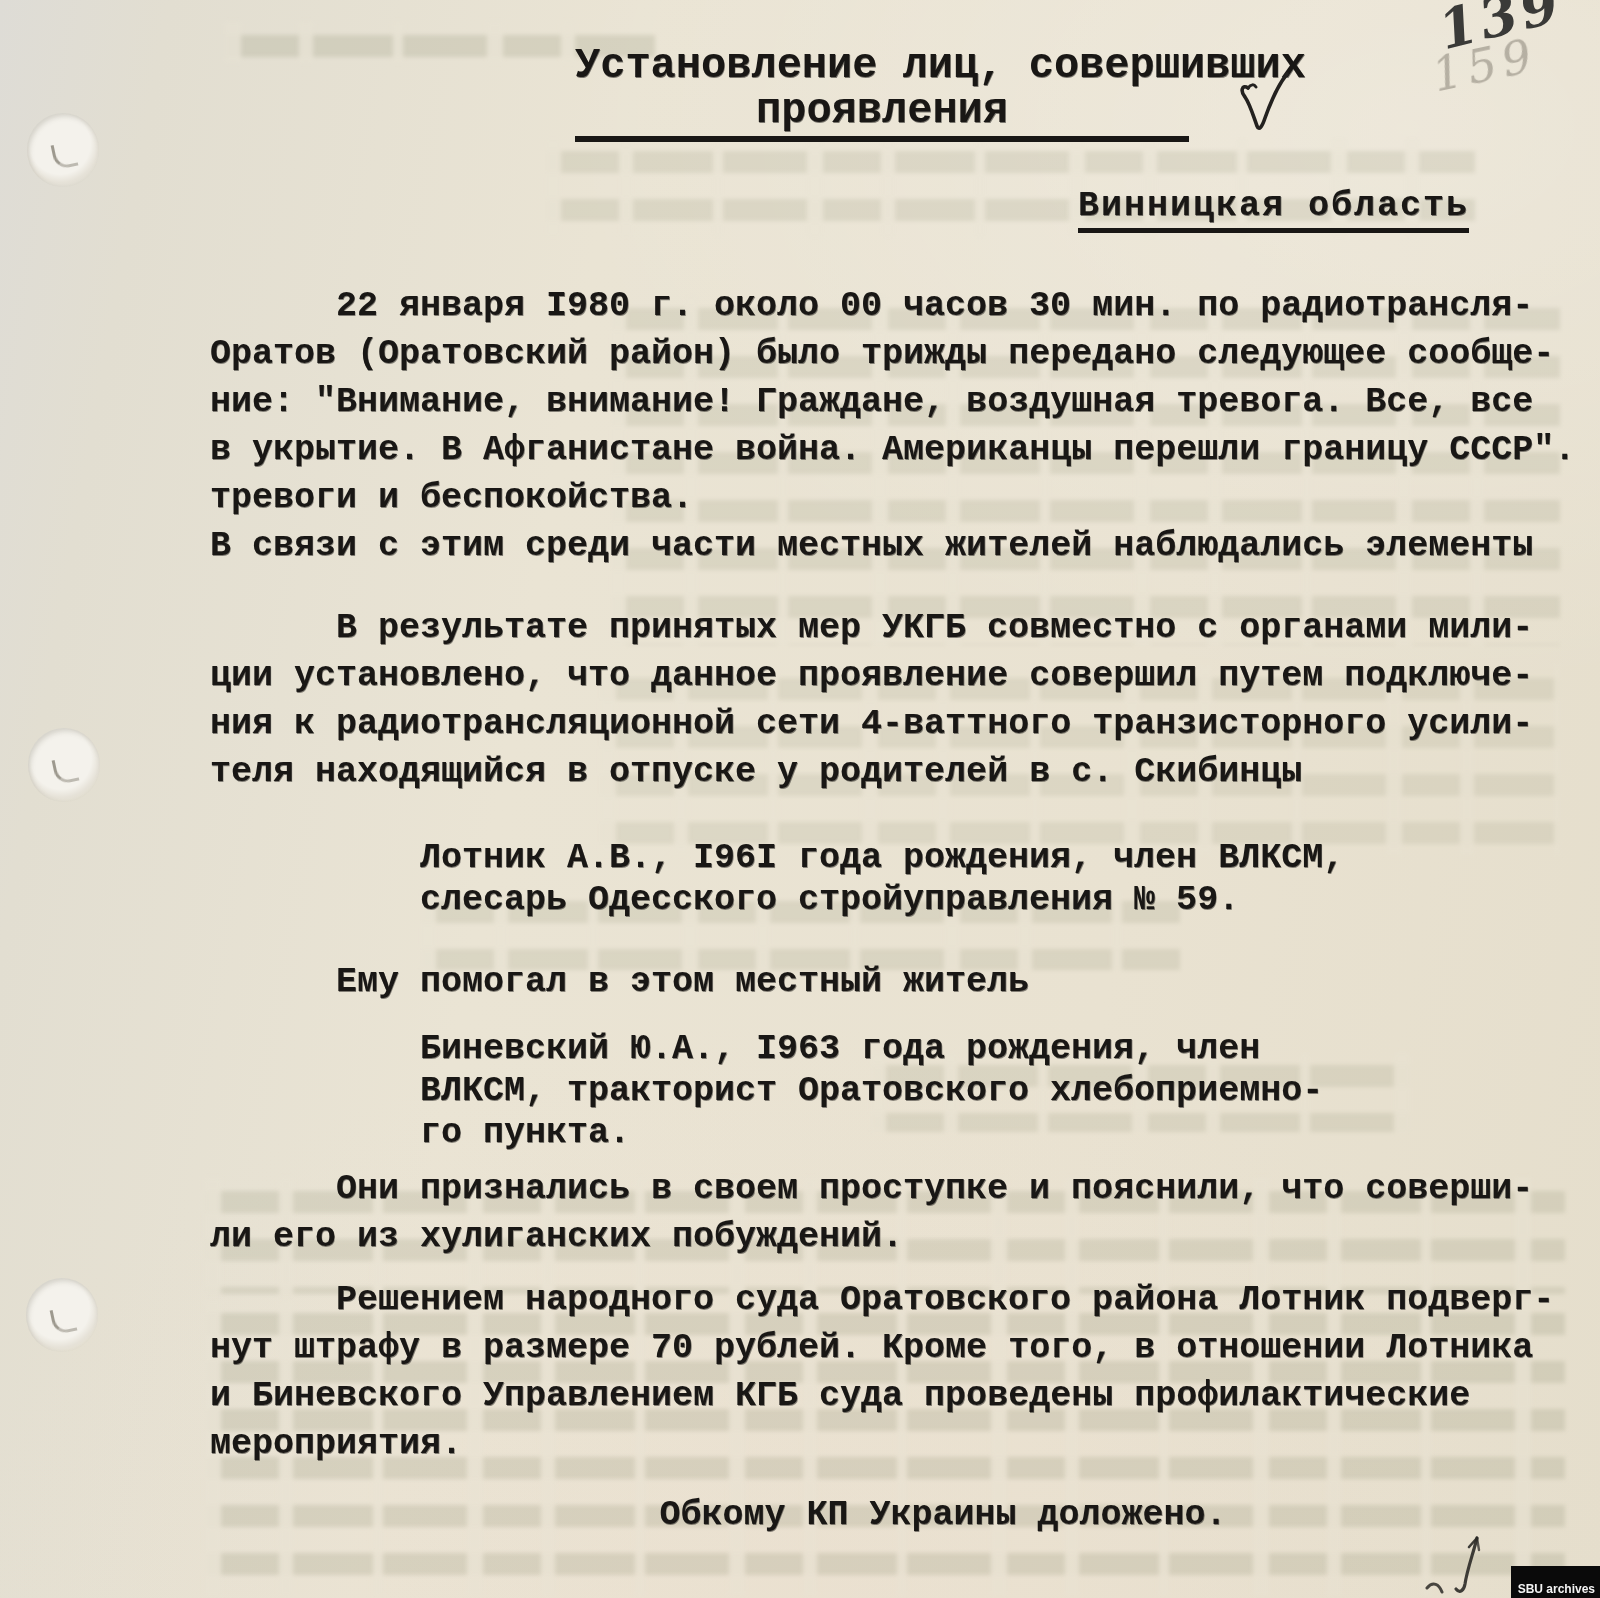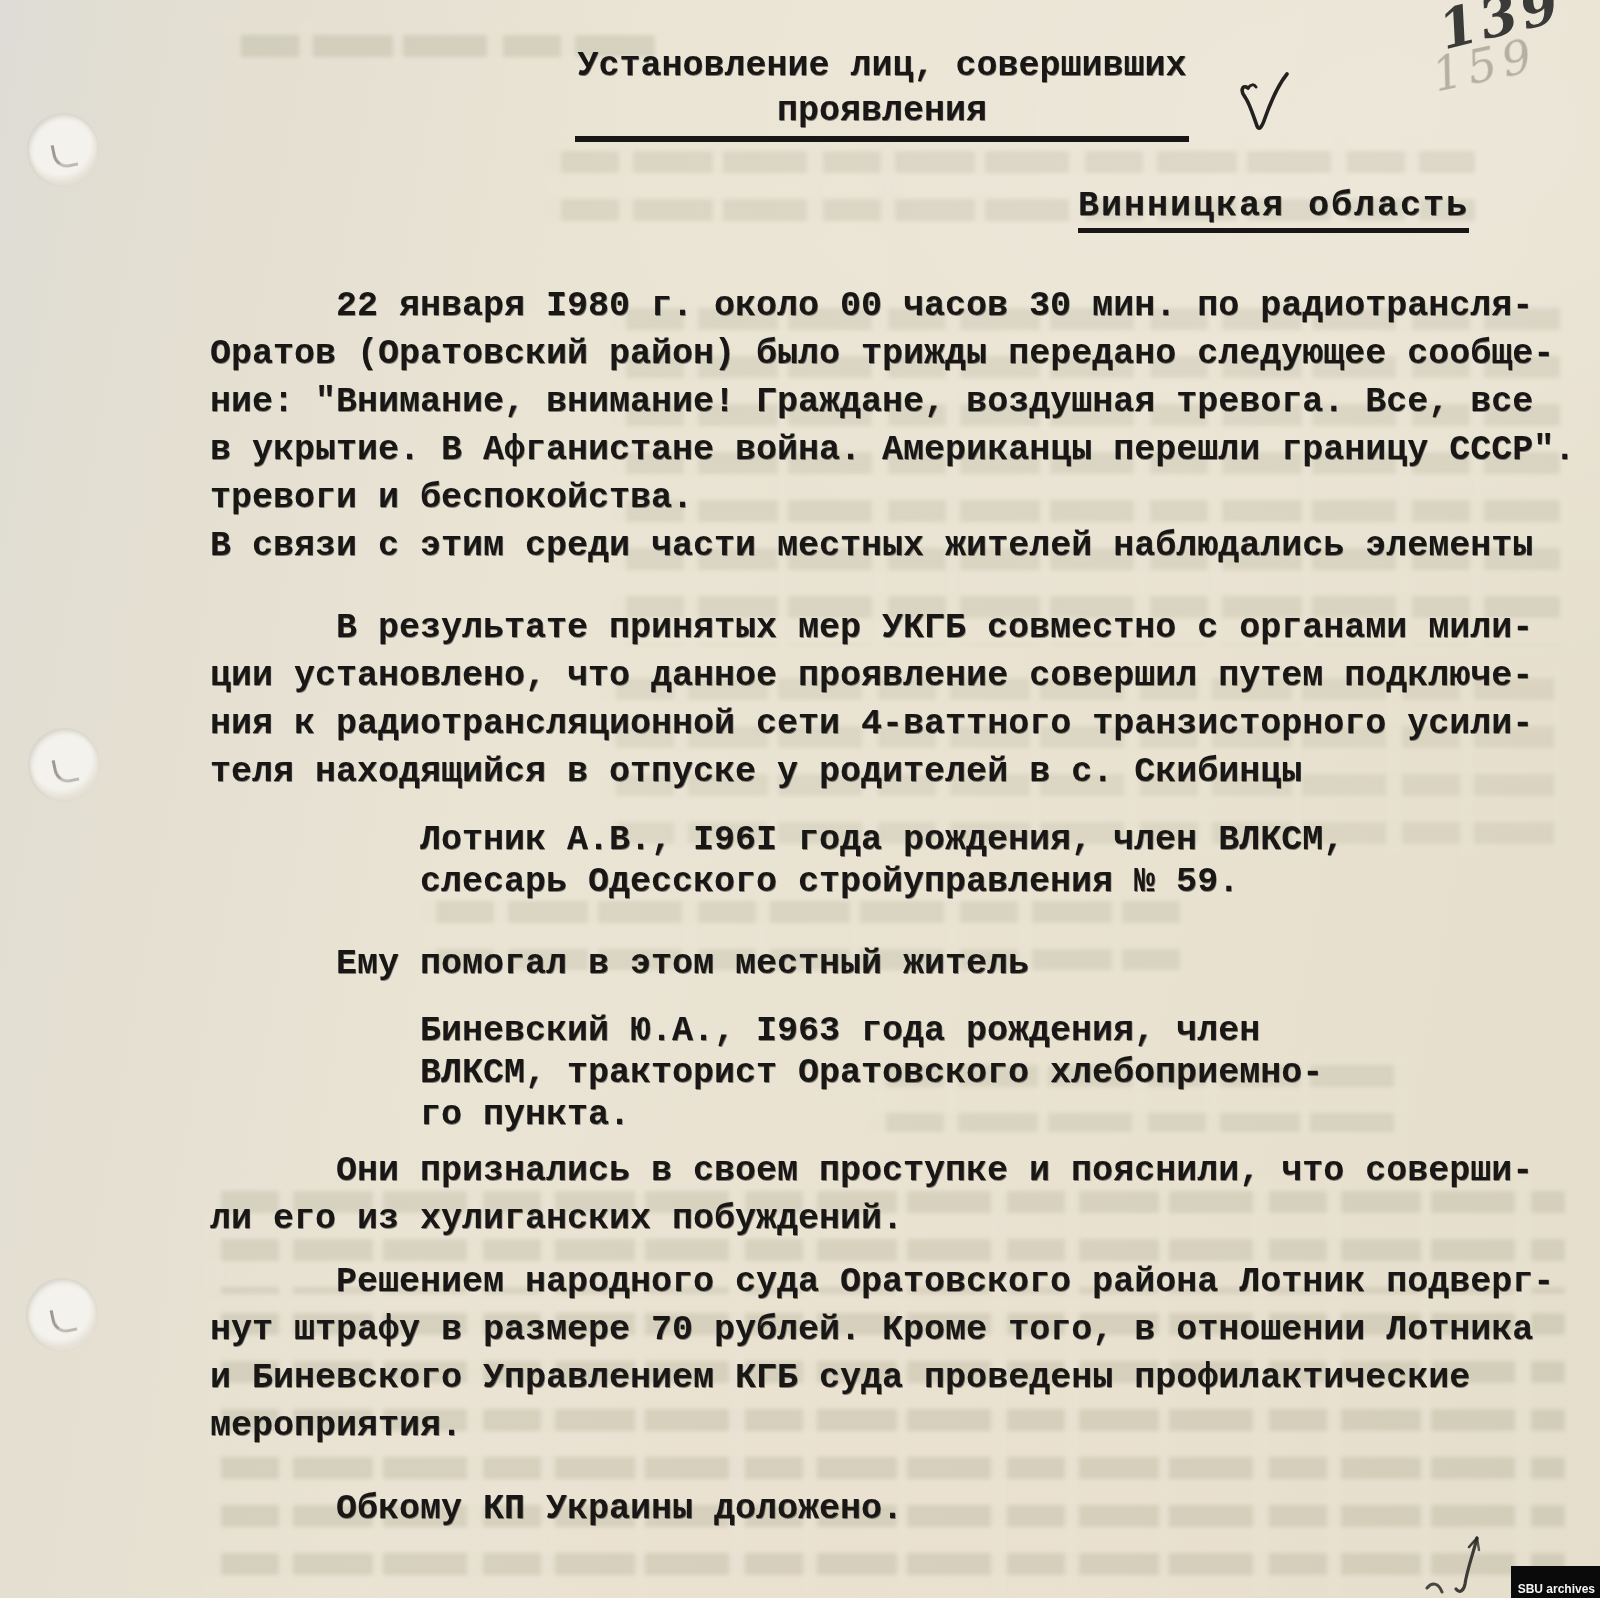--- a/index.html
+++ b/index.html
@@ -42,45 +42,45 @@
     border-left:3px solid rgba(86,80,66,0.55);border-bottom:3px solid rgba(86,80,66,0.35);
     border-radius:0 0 0 60%;transform:rotate(-12deg);filter:blur(0.4px);
   }
   .h1{left:27px;top:113px;}
   .h2{left:28px;top:728px;}
   .h3{left:26px;top:1278px;}
   
   .typed{color:#191715;font-weight:bold;}
   .title-block{
     position:absolute;z-index:5;left:575px;top:44px;width:614px;
-    font-size:35px;line-height:45px;text-align:center;
+    font-size:42px;line-height:45px;text-align:center;
     padding-bottom:2px;border-bottom:6px solid #191715;
     text-shadow:0.6px 0.6px 0 rgba(25,23,21,0.55);
   }
   .region{
     position:absolute;z-index:5;left:1078px;top:186px;
     font-size:35px;line-height:40px;letter-spacing:2px;
     padding-bottom:2px;border-bottom:5px solid #191715;
     text-shadow:0.6px 0.6px 0 rgba(25,23,21,0.55);
   }
   .body-col{
     position:absolute;z-index:5;left:210px;top:282px;width:1340px;
     font-size:35px;line-height:48px;
     text-shadow:0.6px 0.6px 0 rgba(25,23,21,0.5);
   }
   .line{white-space:nowrap;}
   .indent{padding-left:126px;}
   .person{margin-left:210px;line-height:42px;}
   .mt-p2{margin-top:34px;}
-  .mt-person1{margin-top:23px;}
+  .mt-person1{margin-top:41px;}
   .mt-connector{margin-top:37px;}
   .mt-person2{margin-top:22px;}
   .mt-p3{margin-top:11px;}
   .mt-p4{margin-top:15px;}
-  .mt-closing{margin-top:35px;}
+  .mt-closing{margin-top:23px;text-align:center;}
   
   .pagenum-ink{
     position:absolute;z-index:6;left:1438px;top:-16px;
     font-family:"DejaVu Serif",serif;font-style:italic;font-weight:bold;
     font-size:54px;color:#3a3a38;transform:rotate(-14deg);letter-spacing:4px;
   }
   .pagenum-pencil{
     position:absolute;z-index:6;left:1432px;top:38px;
     font-family:"DejaVu Serif",serif;font-style:italic;
     font-size:46px;color:rgba(128,122,110,0.5);transform:rotate(-12deg);

